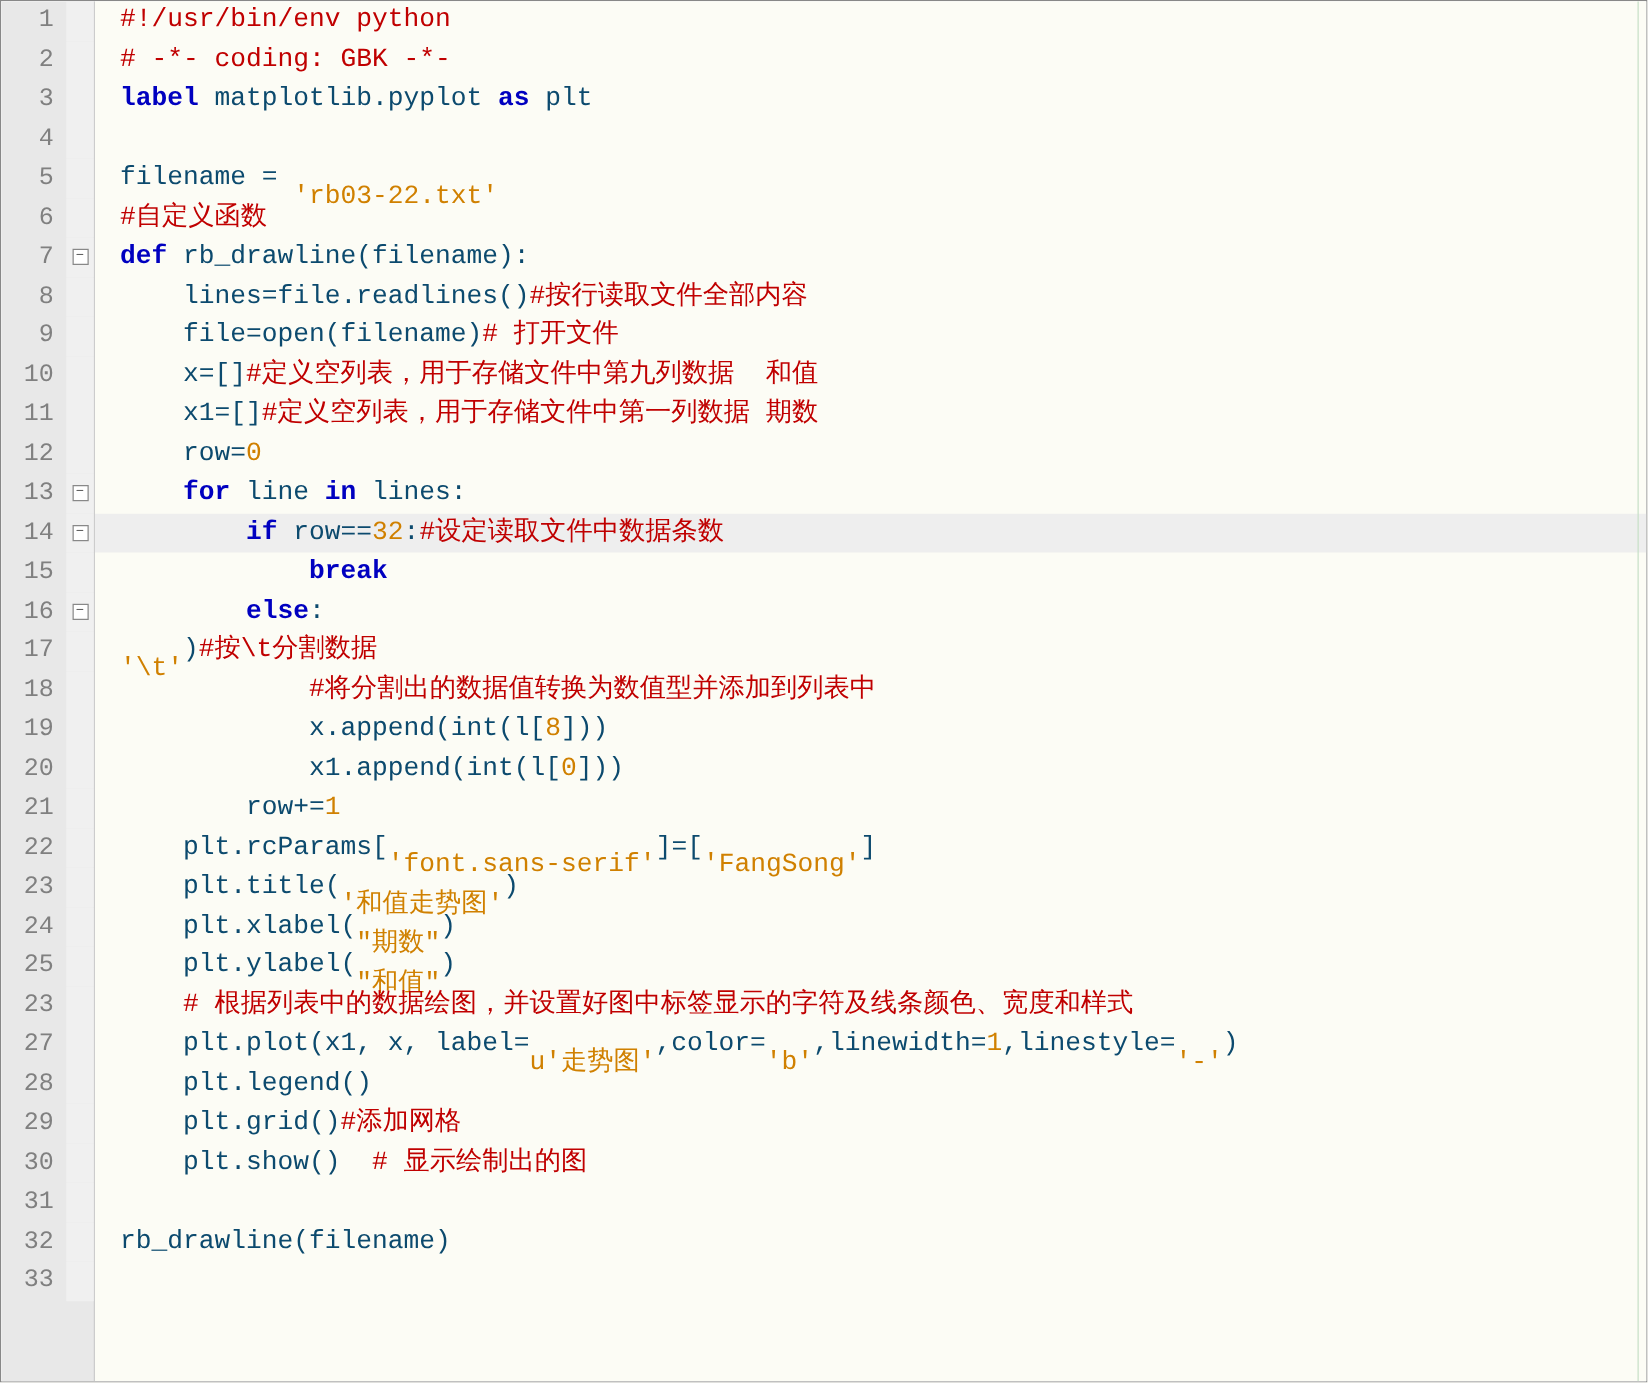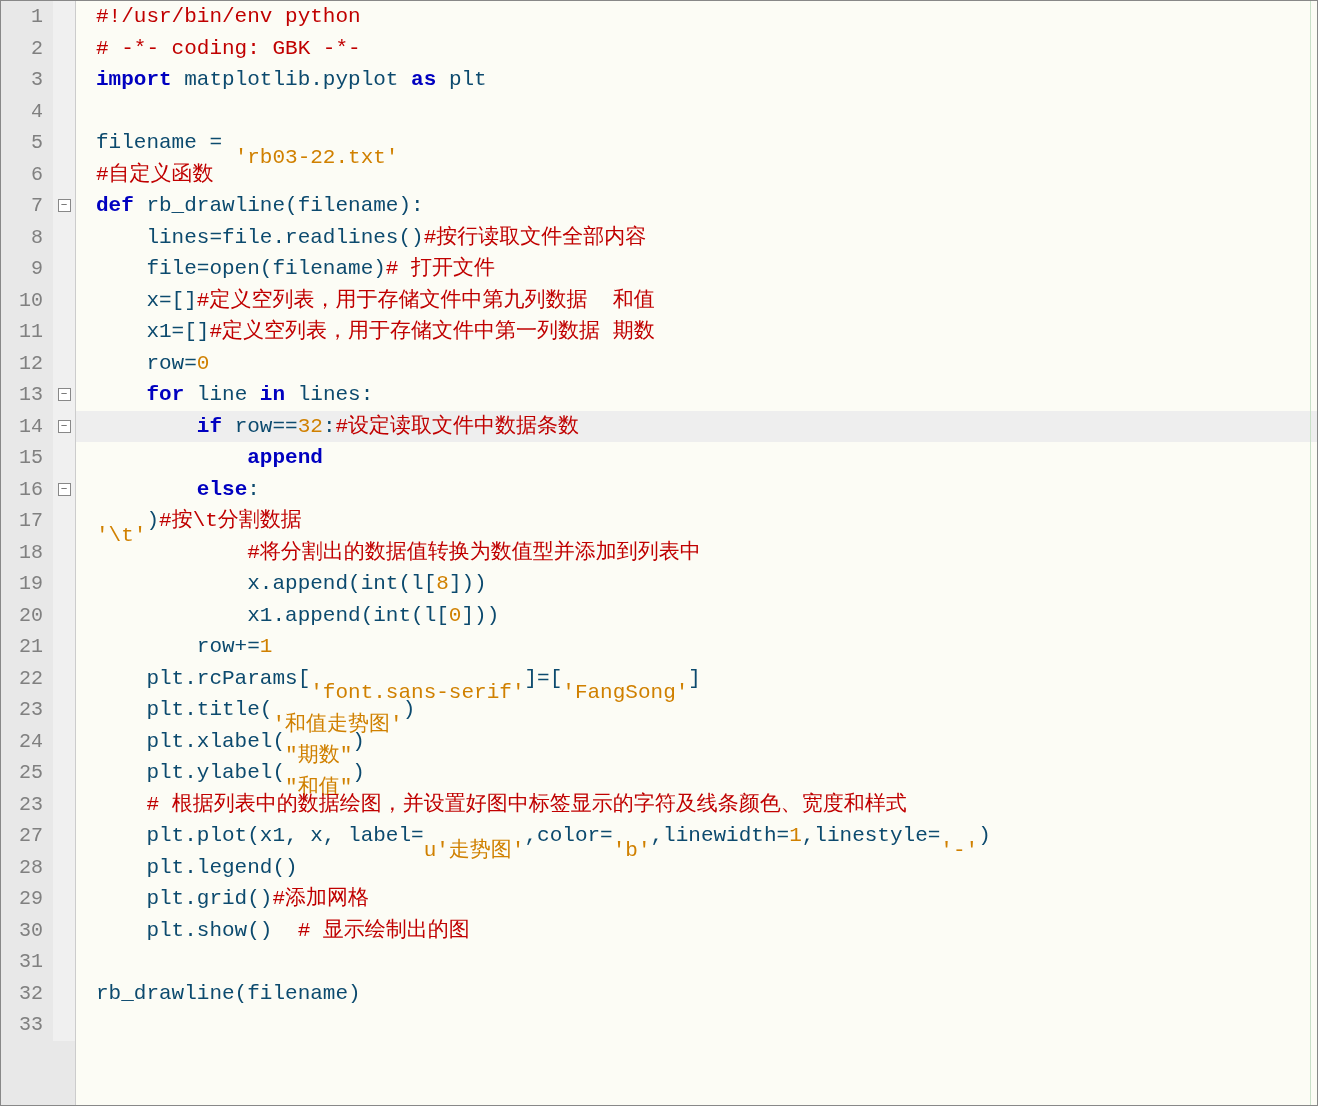--- a/index.html
+++ b/index.html
@@ -263,33 +263,33 @@
         </div>
         <div class="gutter-row">
           <div class="line-number">33</div>
           <div class="fold-col"></div>
         </div>
       </div>
     <div class="code-area" id="code-area">
       <div class="right-margin"></div>
     <div class="code-line"><span class="tok-comment">#!/usr/bin/env python</span></div>
         <div class="code-line"><span class="tok-comment"># -*- coding: GBK -*-</span></div>
-        <div class="code-line"><span class="tok-keyword">import</span><span class="tok-default"> matplotlib.pyplot </span><span class="tok-keyword">as</span><span class="tok-default"> plt</span></div>
+        <div class="code-line"><span class="tok-keyword">label</span><span class="tok-default"> matplotlib.pyplot </span><span class="tok-keyword">as</span><span class="tok-default"> plt</span></div>
         <div class="code-line"><span class="tok-default"></span></div>
         <div class="code-line"><span class="tok-default">filename = </span><span class="tok-string">'rb03-22.txt'</span></div>
         <div class="code-line"><span class="tok-comment">#自定义函数</span></div>
         <div class="code-line"><span class="tok-keyword">def</span><span class="tok-default"> rb_drawline(filename):</span></div>
         <div class="code-line"><span class="tok-default">    lines=file.readlines()</span><span class="tok-comment">#按行读取文件全部内容</span></div>
         <div class="code-line"><span class="tok-default">    file=open(filename)</span><span class="tok-comment"># 打开文件</span></div>
         <div class="code-line"><span class="tok-default">    x=[]</span><span class="tok-comment">#定义空列表，用于存储文件中第九列数据  和值</span></div>
         <div class="code-line"><span class="tok-default">    x1=[]</span><span class="tok-comment">#定义空列表，用于存储文件中第一列数据 期数</span></div>
         <div class="code-line"><span class="tok-default">    row=</span><span class="tok-number">0</span></div>
         <div class="code-line"><span class="tok-default">    </span><span class="tok-keyword">for</span><span class="tok-default"> line </span><span class="tok-keyword">in</span><span class="tok-default"> lines:</span></div>
         <div class="code-line highlight-line"><span class="tok-default">        </span><span class="tok-keyword">if</span><span class="tok-default"> row==</span><span class="tok-number">32</span><span class="tok-default">:</span><span class="tok-comment">#设定读取文件中数据条数</span></div>
-        <div class="code-line"><span class="tok-default">            </span><span class="tok-keyword">append</span></div>
+        <div class="code-line"><span class="tok-default">            </span><span class="tok-keyword">break</span></div>
         <div class="code-line"><span class="tok-default">        </span><span class="tok-keyword">else</span><span class="tok-default">:</span></div>
         <div class="code-line"><span class="tok-string">'\t'</span><span class="tok-default">)</span><span class="tok-comment">#按\t分割数据</span></div>
         <div class="code-line"><span class="tok-default">            </span><span class="tok-comment">#将分割出的数据值转换为数值型并添加到列表中</span></div>
         <div class="code-line"><span class="tok-default">            x.append(int(l[</span><span class="tok-number">8</span><span class="tok-default">]))</span></div>
         <div class="code-line"><span class="tok-default">            x1.append(int(l[</span><span class="tok-number">0</span><span class="tok-default">]))</span></div>
         <div class="code-line"><span class="tok-default">        row+=</span><span class="tok-number">1</span></div>
         <div class="code-line"><span class="tok-default">    plt.rcParams[</span><span class="tok-string">'font.sans-serif'</span><span class="tok-default">]=[</span><span class="tok-string">'FangSong'</span><span class="tok-default">] </span></div>
         <div class="code-line"><span class="tok-default">    plt.title(</span><span class="tok-string">'和值走势图'</span><span class="tok-default">)</span></div>
         <div class="code-line"><span class="tok-default">    plt.xlabel(</span><span class="tok-string">"期数"</span><span class="tok-default">)</span></div>
         <div class="code-line"><span class="tok-default">    plt.ylabel(</span><span class="tok-string">"和值"</span><span class="tok-default">)</span></div>

